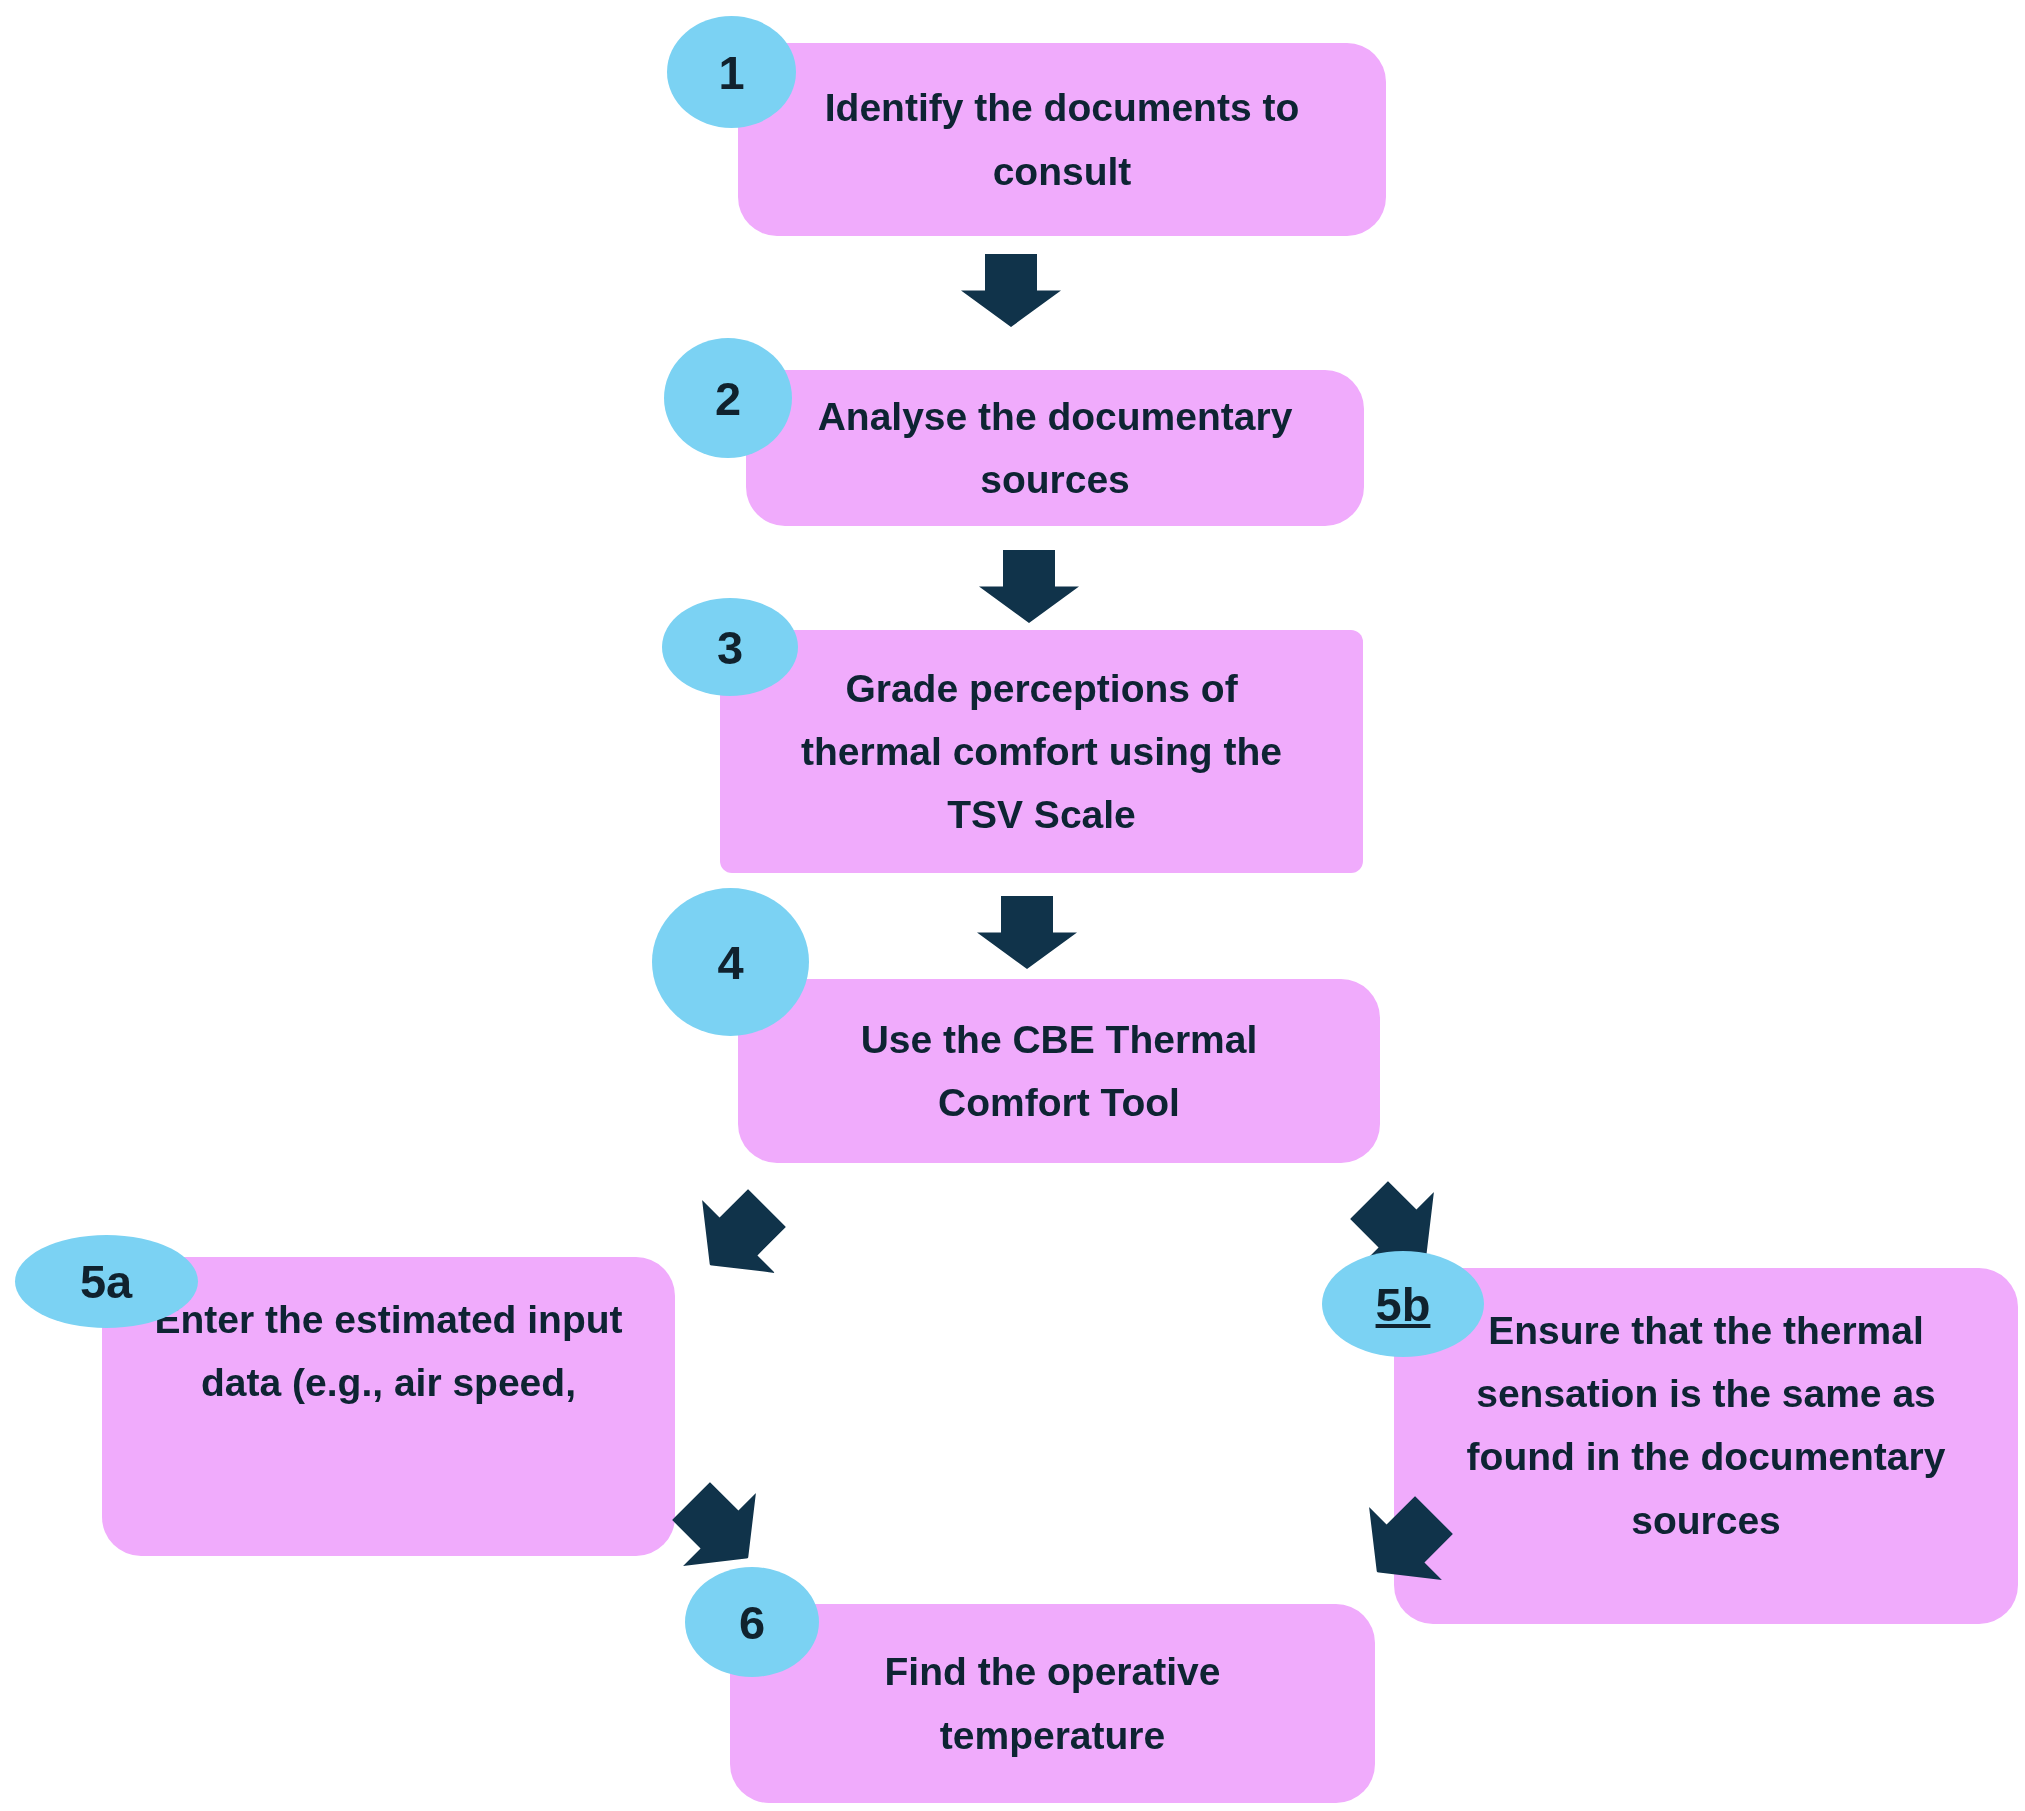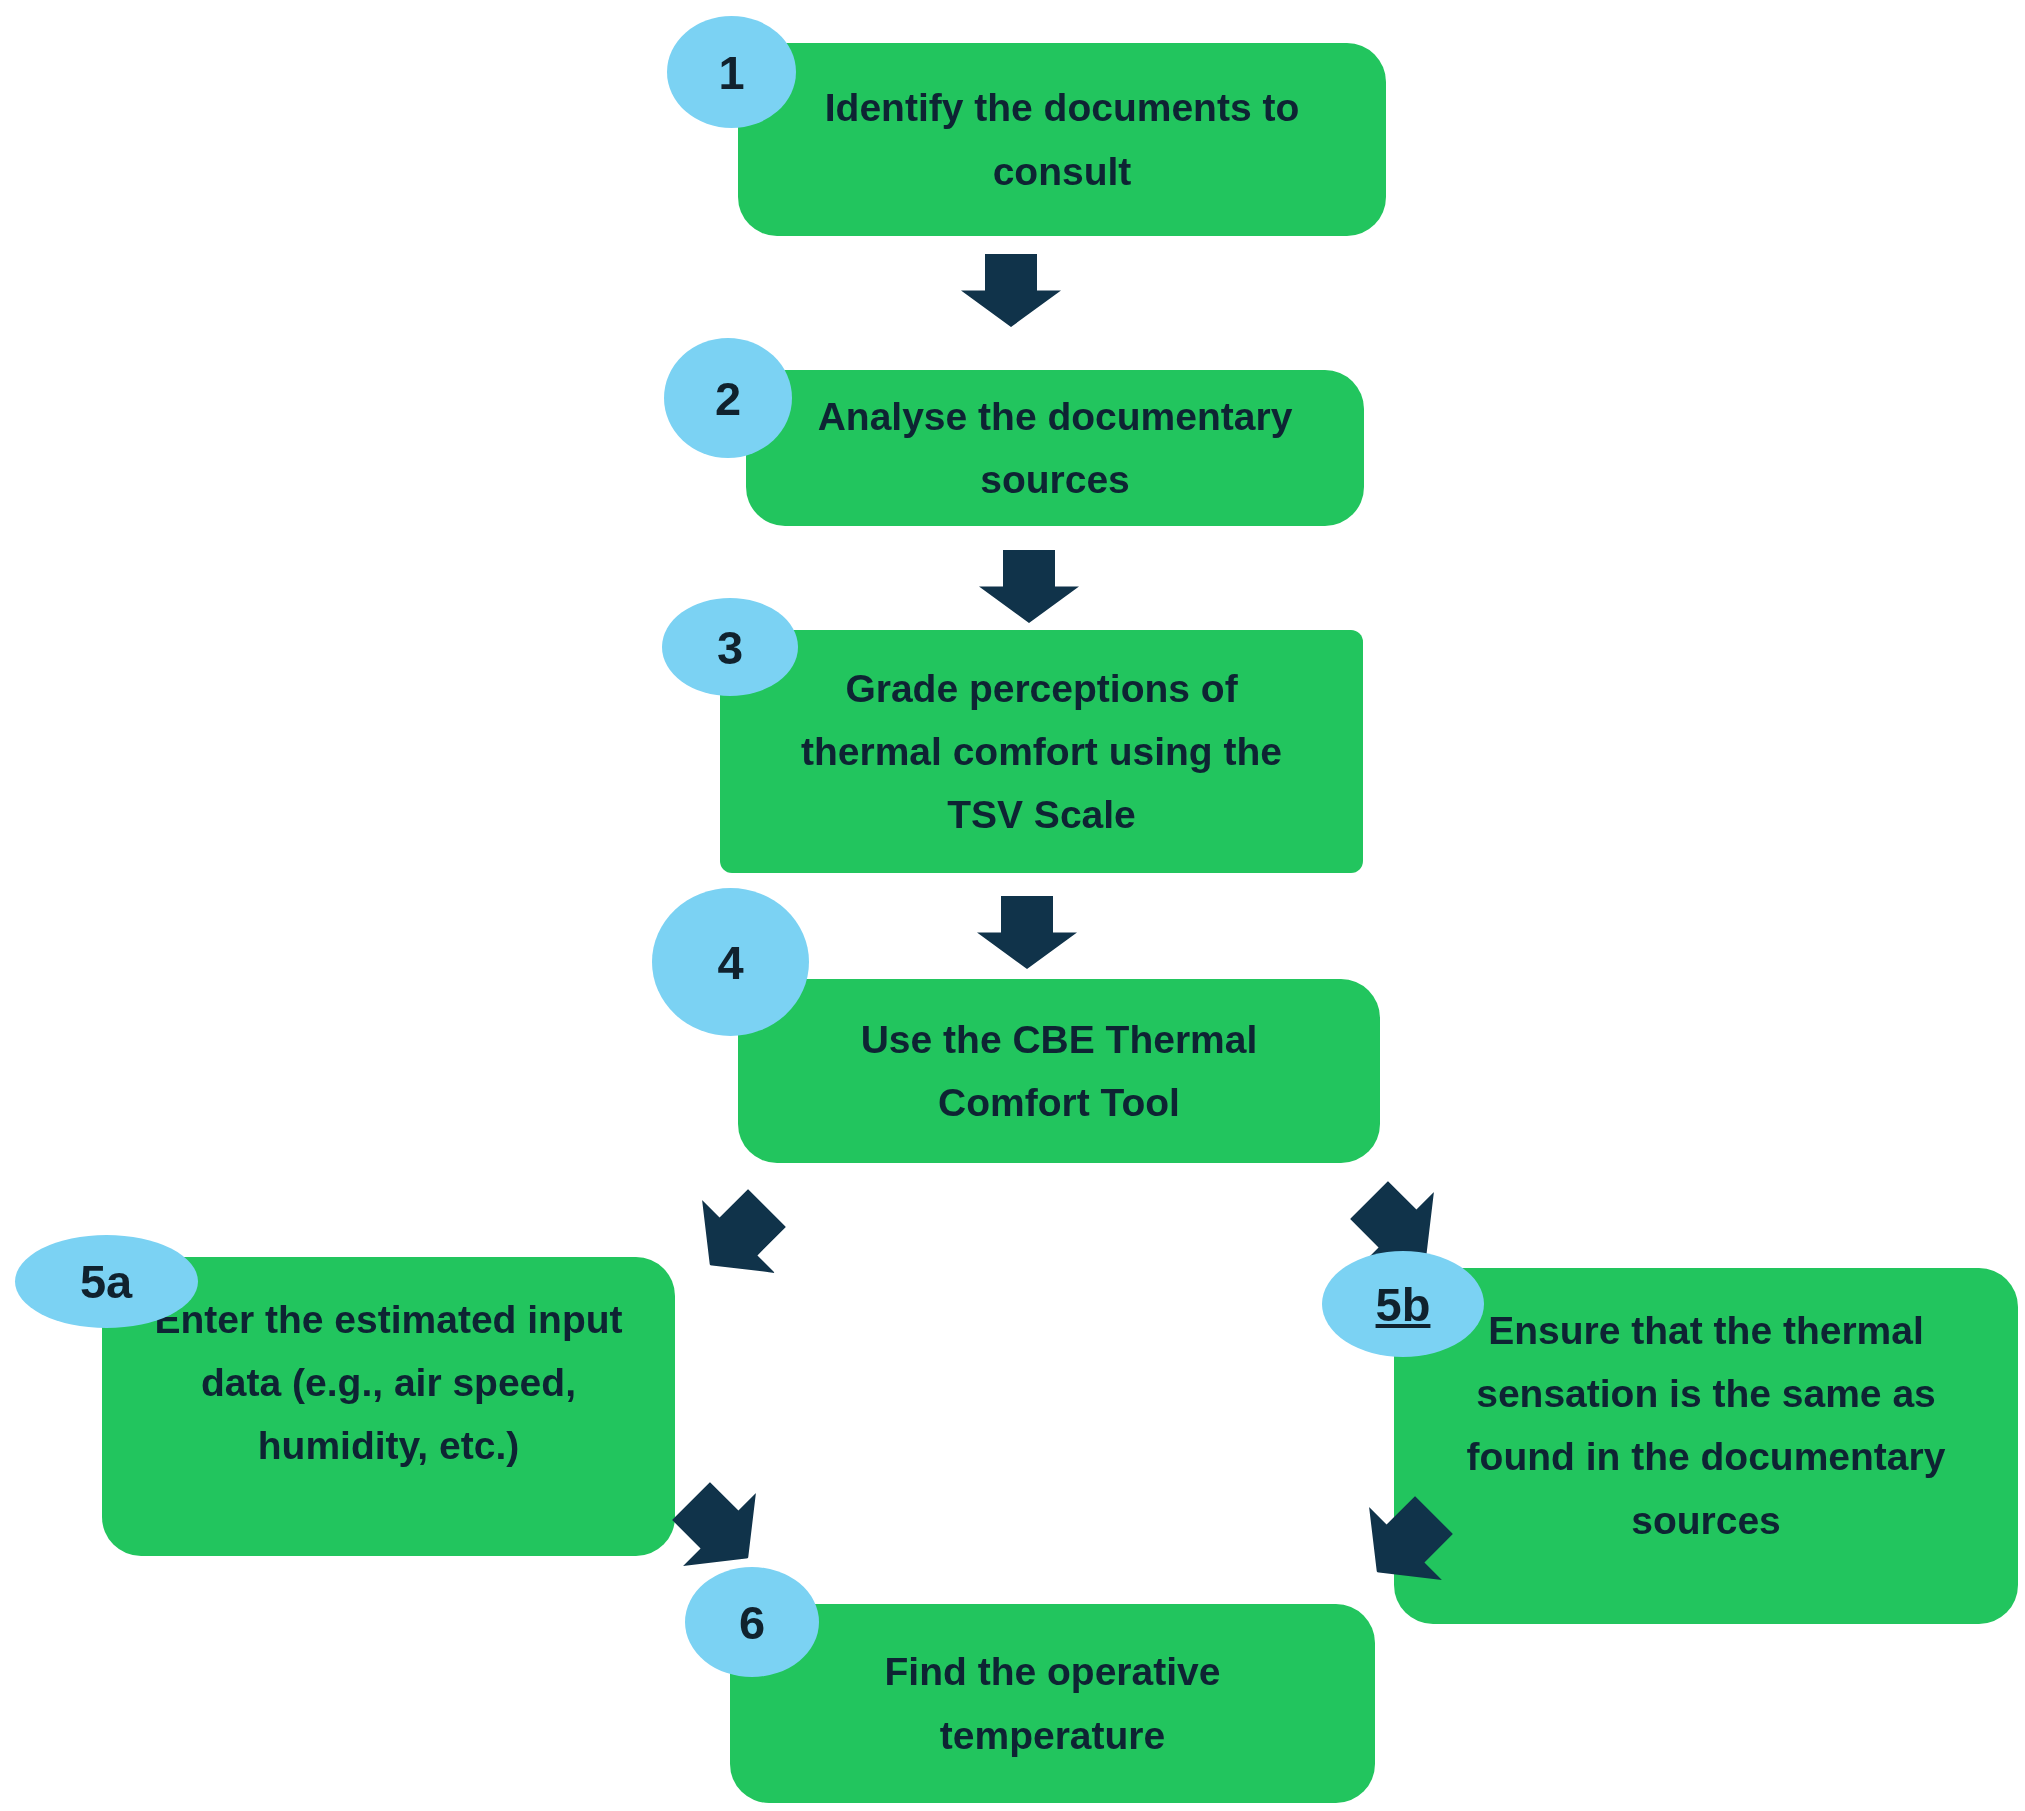--- a/index.html
+++ b/index.html
@@ -1,21 +1,21 @@
 <!DOCTYPE html>
 <html style="font-size:10.6px"><head>
 <meta charset="utf-8">
 <style>
   html,body{margin:0;padding:0;background:#ffffff;}
   .canvas{
     position:relative;width:2025px;height:1811px;background:#ffffff;
     font-family:"Liberation Sans",sans-serif;overflow:hidden;
   }
   .box{
-    position:absolute;background:#22c55e;border-radius:39px;
+    position:absolute;background:#f0abfc;border-radius:39px;
     color:#0e2433;font-weight:bold;font-size:39px;line-height:1.62;
     text-align:center;display:flex;flex-direction:column;
     justify-content:center;align-items:center;z-index:1;
   }
   .box.top-align{justify-content:flex-start;padding-top:31px;box-sizing:border-box;}
   .box .line{display:block;white-space:nowrap;}
   .badge{
     position:absolute;background:#7bd2f3;border-radius:50%;
     display:flex;align-items:center;justify-content:center;
     font-weight:bold;font-size:47px;color:#10222e;z-index:3;
@@ -71,21 +71,20 @@
   </div>
 
   <div class="box b4">
     <span class="line">Use the CBE Thermal</span>
     <span class="line">Comfort Tool</span>
   </div>
 
   <div class="box b5a top-align">
     <span class="line">Enter the estimated input</span>
     <span class="line">data (e.g., air speed,</span>
-    <span class="line">humidity, etc.)</span>
   </div>
 
   <div class="box b5b top-align">
     <span class="line">Ensure that the thermal</span>
     <span class="line">sensation is the same as</span>
     <span class="line">found in the documentary</span>
     <span class="line">sources</span>
   </div>
 
   <div class="box b6">

